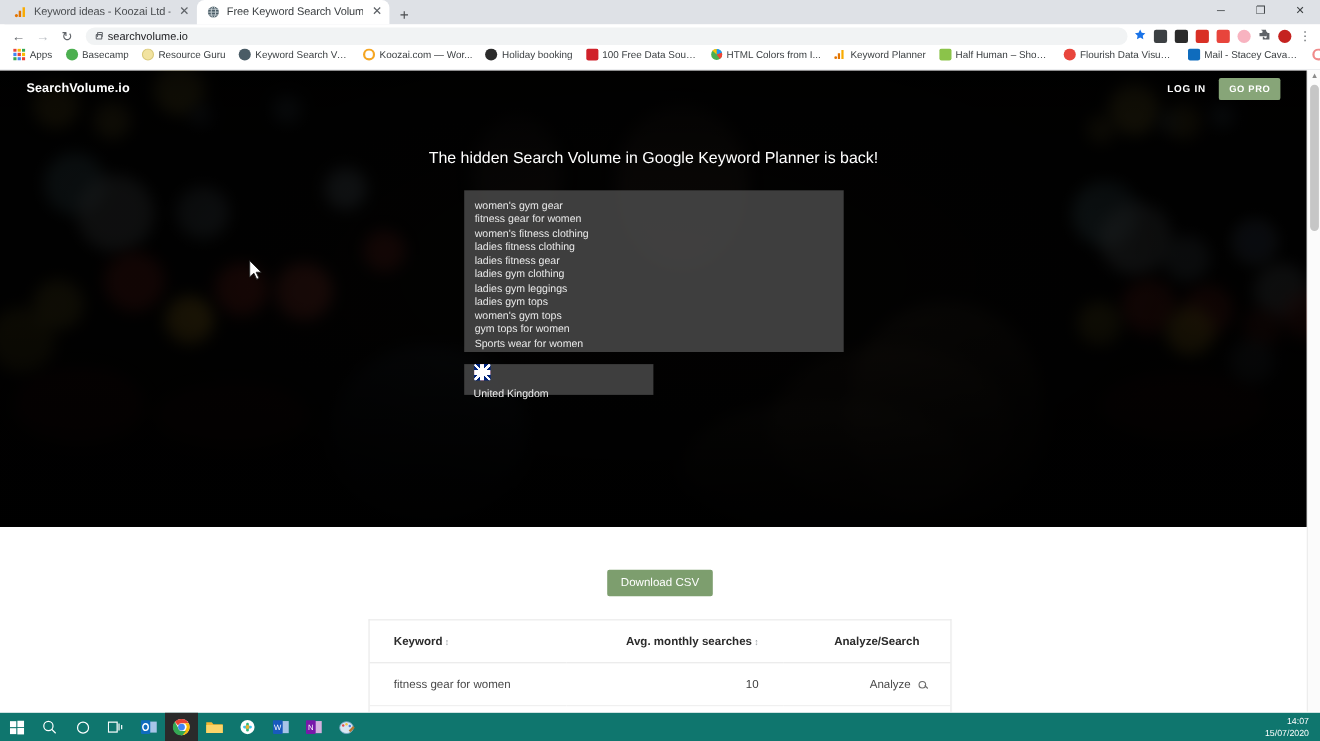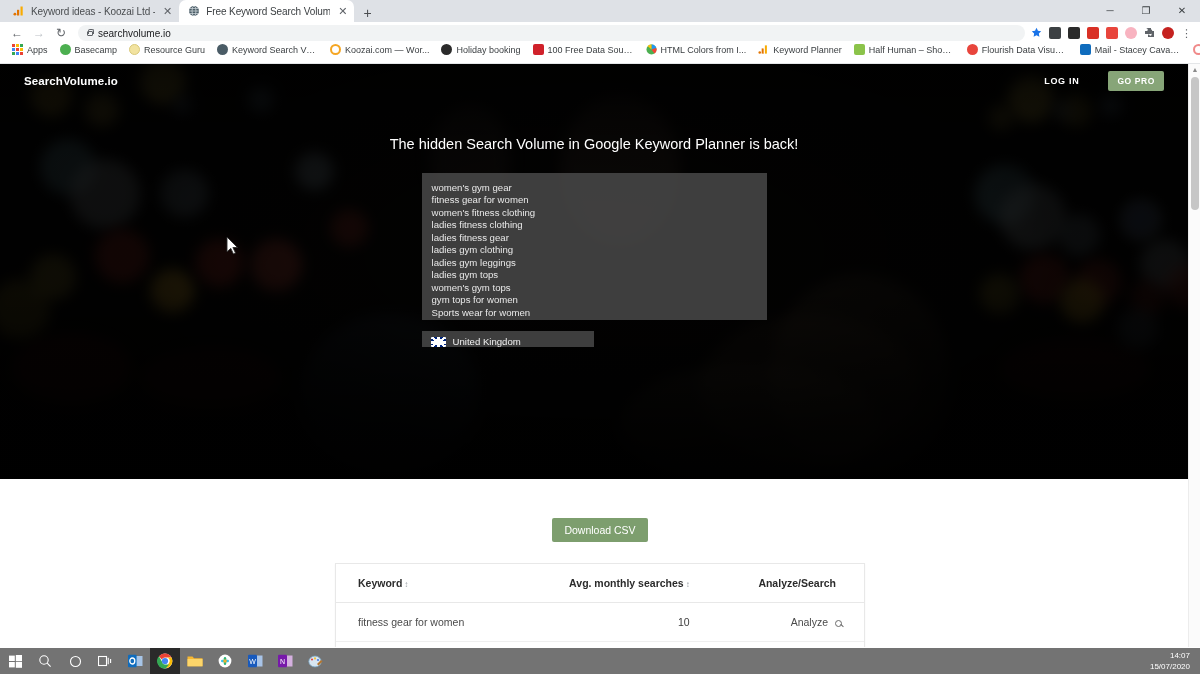--- a/index.html
+++ b/index.html
@@ -96,21 +96,21 @@
       radial-gradient(ellipse 55% 70% at 50% 45%, rgba(0,0,0,.62), rgba(0,0,0,.88) 70%),
       linear-gradient(180deg, rgba(0,0,0,.45) 0%, rgba(0,0,0,0) 18%, rgba(0,0,0,0) 55%, rgba(0,0,0,.75) 100%);
   }
 
   .site-header {
     position: absolute; top: 0; left: 0; right: 0; height: 34px;
     display: flex; align-items: center; justify-content: space-between;
     padding: 0 24px; z-index: 5;
   }
   .brand { color: #fff; font-size: 11.5px; font-weight: 700; letter-spacing: .1px; }
-  .hdr-right { display: flex; align-items: center; gap: 29px; text-align: right; }
+  .hdr-right { display: flex; align-items: center; gap: 12px; text-align: right; }
   .login { color: #fff; font-size: 9px; font-weight: 700; letter-spacing: .7px; }
   .gopro {
     background: #87a578; color: #fff; font-size: 8.5px; font-weight: 700;
     letter-spacing: .6px; padding: 5px 9px; border-radius: 2px;
   }
 
   .hero-inner {
     position: relative; z-index: 4; text-align: center; padding-top: 52px;
   }
   h1.title {
@@ -128,23 +128,23 @@
   }
   .kwbox div {
     color: #e9e9e9; font-size: 9.6px; line-height: 12.45px;
     white-space: nowrap;
   }
 
   .controls {
     width: 345px; margin: 11px auto 0; display: flex; gap: 10px; align-items:center;
   }
   .country {
-    width: 172px; height: 16px; background: rgba(77,77,77,.80);
-    display: flex; align-items: flex-end; gap: 7px; padding: 0 9px;
-    color: #f0f0f0; font-size: 9.6px;
+    width: 172px; height: 28px; background: rgba(77,77,77,.80);
+    display: flex; align-items: flex-start; gap: 7px; padding: 0 9px;
+    color: #f0f0f0; font-size: 9.6px; flex-direction: column;
   }
   .flag {
     width: 15px; height: 10px; flex: 0 0 15px; position: relative;
     background: #00247d; overflow:hidden; border-radius:1px;
   }
   .flag::before{content:"";position:absolute;inset:0;
     background:
       linear-gradient(to bottom right, transparent calc(50% - 1.2px), #fff calc(50% - 1.2px), #fff calc(50% + 1.2px), transparent calc(50% + 1.2px)),
       linear-gradient(to bottom left,  transparent calc(50% - 1.2px), #fff calc(50% - 1.2px), #fff calc(50% + 1.2px), transparent calc(50% + 1.2px));}
   .flag::after{content:"";position:absolute;inset:0;
@@ -207,21 +207,21 @@
   .pscroll .thumb {
     position: absolute; top: 13px; left: 2px; width: 8px; height: 133px;
     background: #c6c6c6; border-radius: 4px;
   }
 
   
   .cursor { position: absolute; left: 226px; top: 172px; z-index: 60; }
 
   
   .taskbar {
-    width: 1200px; height: 26px; background: #737373; display: flex;
+    width: 1200px; height: 26px; background: #0f766e; display: flex;
     align-items: center; position: relative;
   }
   .tb-items { display: flex; align-items: center; }
   .tb {
     width: 30px; height: 26px; display: flex; align-items: center;
     justify-content: center; position: relative;
   }
   .tb.active::after{content:"";position:absolute;bottom:0;left:5px;right:5px;height:2px;}
   .tb-clock {
     position: absolute; right: 10px; top: 0; height: 26px; color: #fff;

